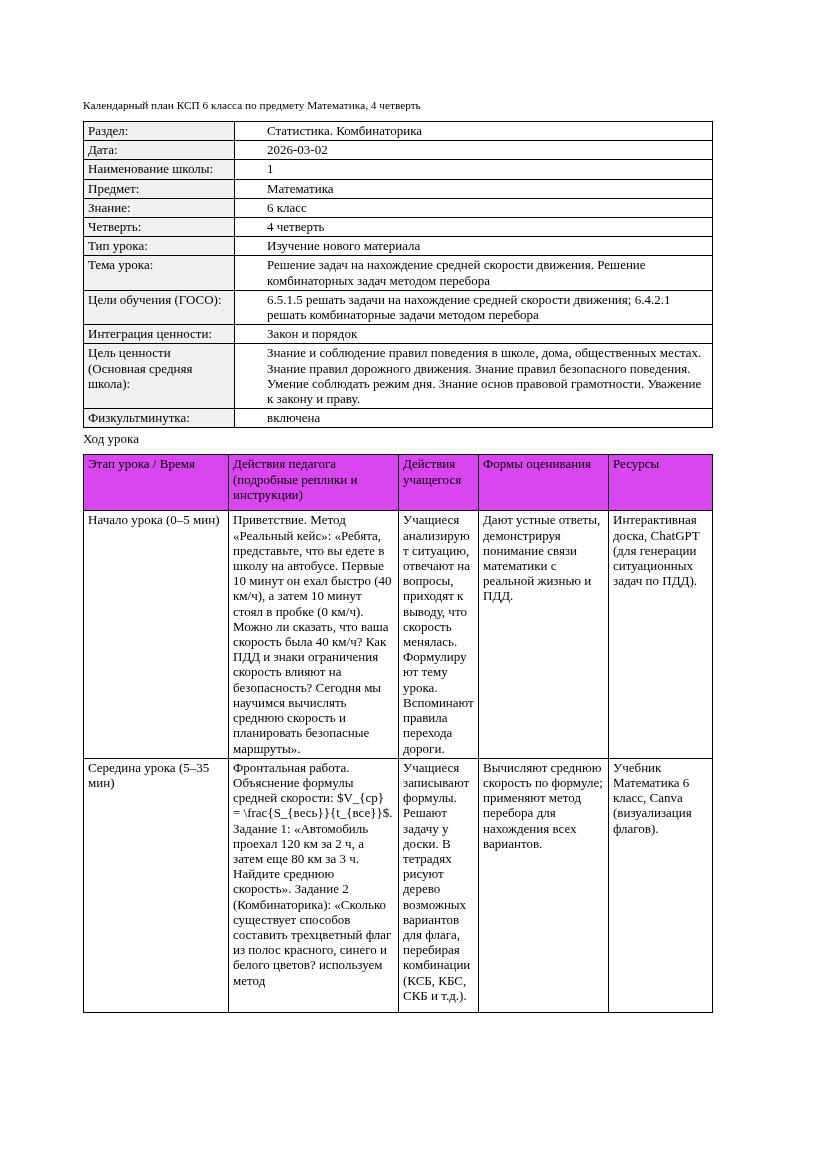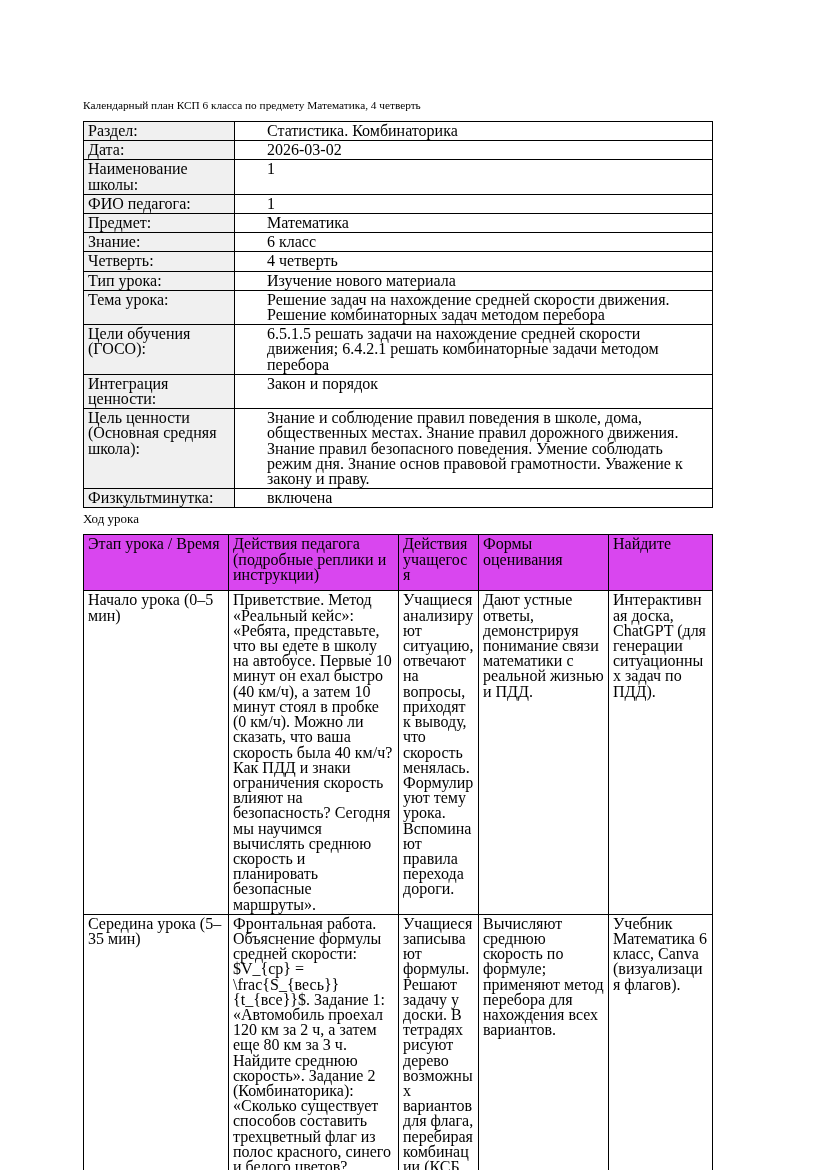--- a/index.html
+++ b/index.html
@@ -34,21 +34,21 @@
     font-size: 11.3px;
     line-height: 15px;
     margin: 0 0 8px 0;
     font-weight: normal;
     white-space: nowrap;
   }
   table.kt {
     border-collapse: collapse;
     width: 629px;
     table-layout: fixed;
-    font-size: 16px;
+    font-size: 13px;
     line-height: 15.2px;
     margin-top: 8px;
   }
   table.kt td, table.kt th {
     border: 1px solid #000000;
     vertical-align: top;
     padding: 1px 4px 2px 4px;
     font-weight: normal;
     text-align: left;
     word-wrap: break-word;
@@ -110,24 +110,20 @@
         </tr>
         <tr>
           <td class="label">Дата:</td>
           <td class="value">2026-03-02</td>
         </tr>
         <tr>
           <td class="label">Наименование школы:</td>
           <td class="value">1</td>
         </tr>
         <tr>
-          <td class="label">ФИО педагога:</td>
-          <td class="value">1</td>
-        </tr>
-        <tr>
           <td class="label">Предмет:</td>
           <td class="value">Математика</td>
         </tr>
         <tr>
           <td class="label">Знание:</td>
           <td class="value">6 класс</td>
         </tr>
         <tr>
           <td class="label">Четверть:</td>
           <td class="value">4 четверть</td>
@@ -168,21 +164,21 @@
         <col class="l3">
         <col class="l4">
         <col class="l5">
       </colgroup>
       <thead>
         <tr>
           <td>Этап урока / Время</td>
           <td>Действия педагога (подробные реплики и инструкции)</td>
           <td>Действия учащегося</td>
           <td>Формы оценивания</td>
-          <td>Найдите</td>
+          <td>Ресурсы</td>
         </tr>
       </thead>
       <tbody>
         <tr>
           <td class="stage">Начало урока (0–5 мин)</td>
           <td>Приветствие. Метод «Реальный кейс»: «Ребята, представьте, что вы едете в школу на автобусе. Первые 10 минут он ехал быстро (40 км/ч), а затем 10 минут стоял в пробке (0 км/ч). Можно ли сказать, что ваша скорость была 40 км/ч? Как ПДД и знаки ограничения скорость влияют на безопасность? Сегодня мы научимся вычислять среднюю скорость и планировать безопасные маршруты».</td>
           <td>Учащиеся анализируют ситуацию, отвечают на вопросы, приходят к выводу, что скорость менялась. Формулируют тему урока. Вспоминают правила перехода дороги.</td>
           <td>Дают устные ответы, демонстрируя понимание связи математики с реальной жизнью и ПДД.</td>
           <td>Интерактивная доска, ChatGPT (для генерации ситуационных задач по ПДД).</td>
         </tr>

